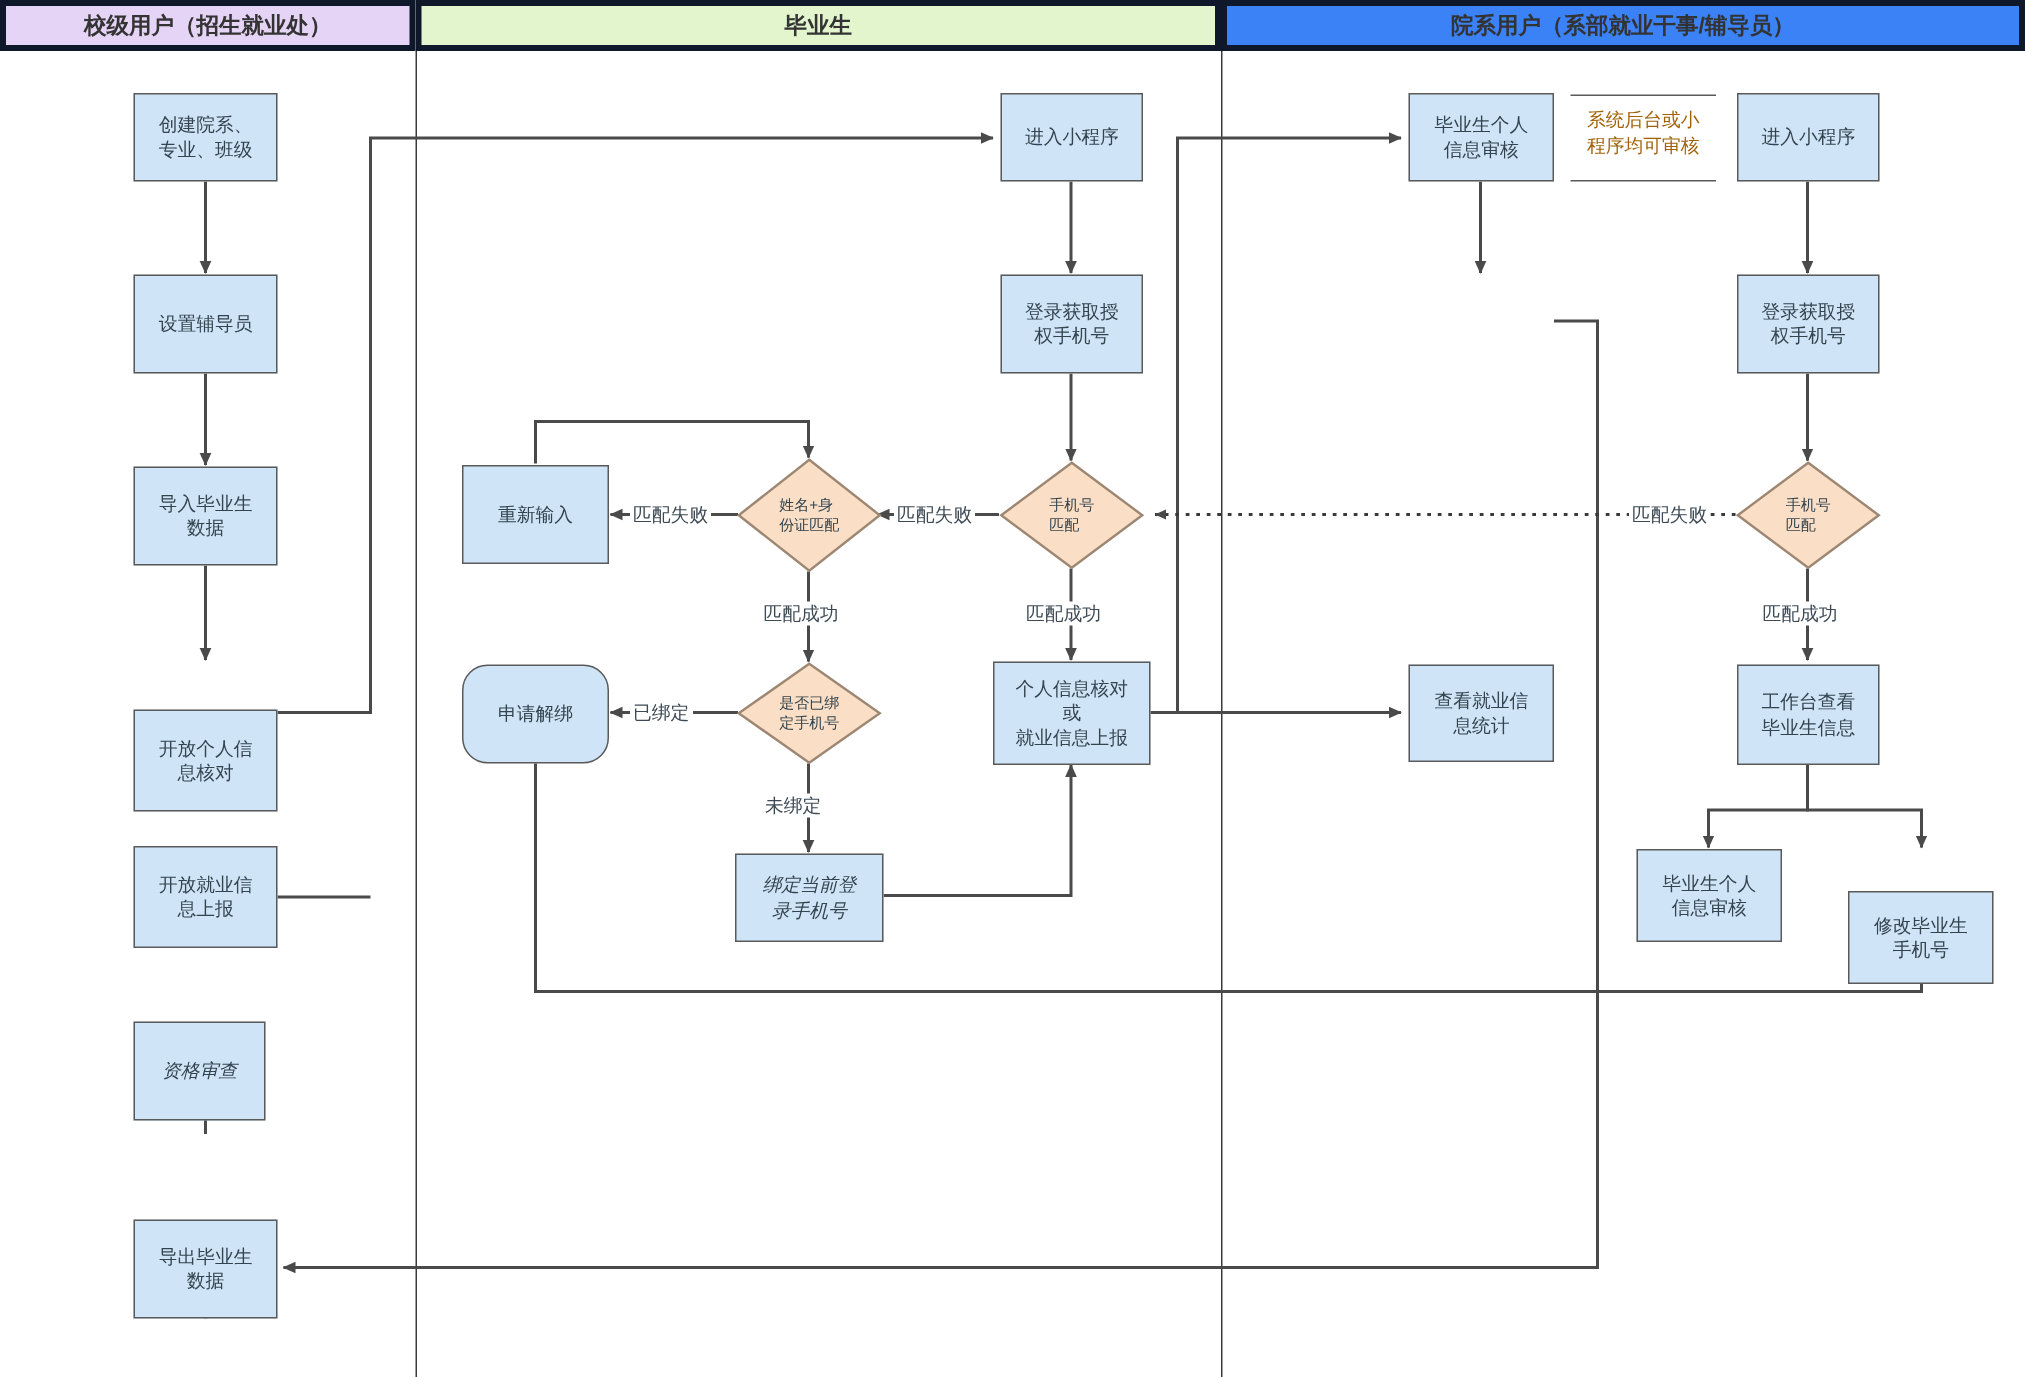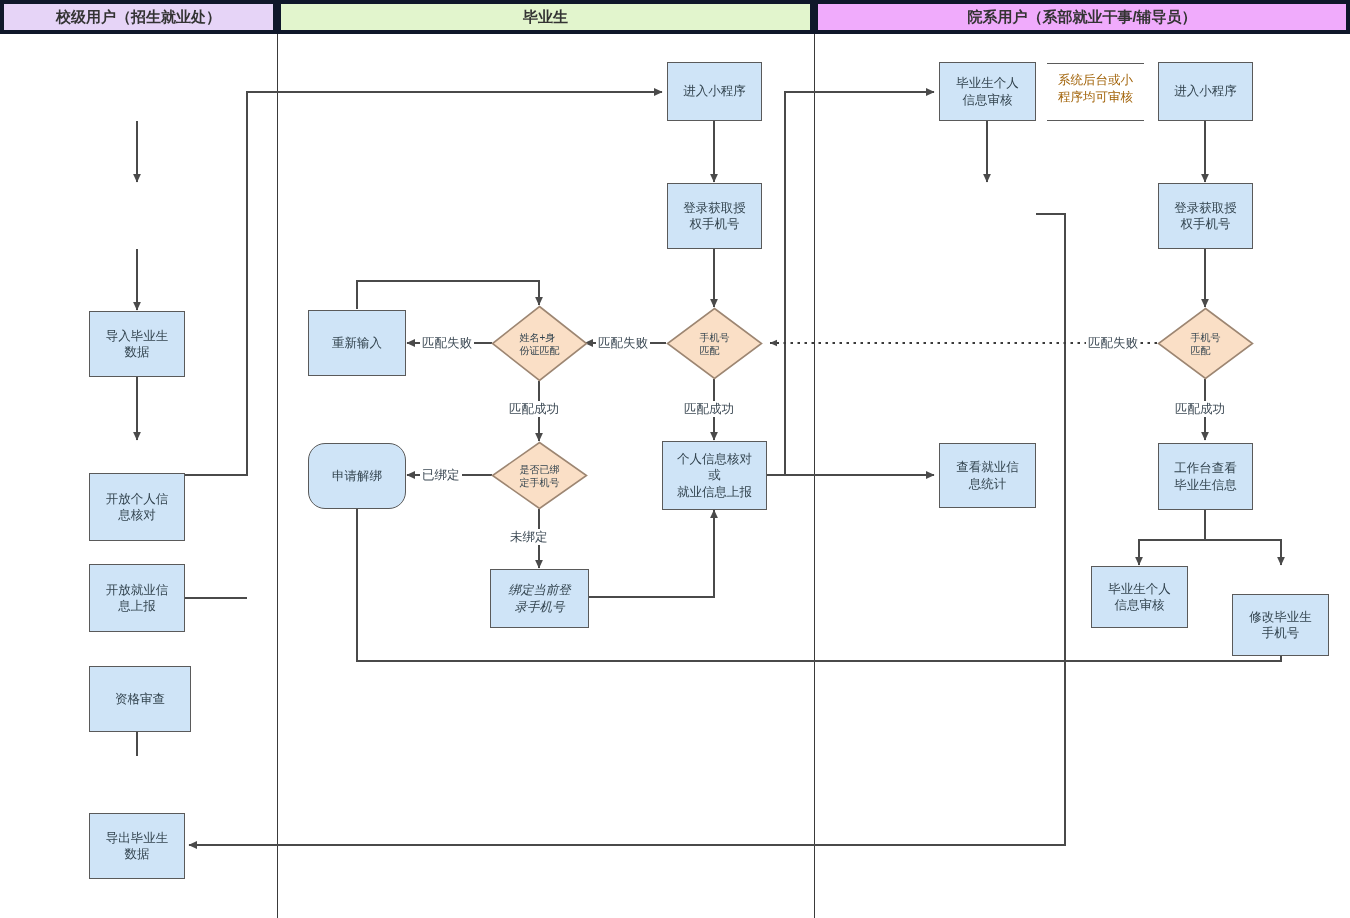--- a/index.html
+++ b/index.html
@@ -38,21 +38,21 @@
 <body>
 
 <div id="canvas">
 
   <div class="lane-header" style="left:0;width:277px;background:#e6d4f7;">
     <span>校级用户（招生就业处）</span>
   </div>
   <div class="lane-header" style="left:277px;width:537px;background:#e2f5cd;">
     <span>毕业生</span>
   </div>
-  <div class="lane-header" style="left:814px;width:536px;background:#f0abfc;">
+  <div class="lane-header" style="left:814px;width:536px;background:#3b82f6;">
     <span>院系用户（系部就业干事/辅导员）</span>
   </div>
 
   <div class="lane-sep" style="left:277px;top:34px;height:884px;"></div>
   <div class="lane-sep" style="left:814px;top:34px;height:884px;"></div>
 
   <svg class="wires" viewBox="0 0 1350 918">
     <defs>
       <marker id="ah" markerWidth="9" markerHeight="9" refX="8" refY="4.5" orient="auto" markerUnits="userSpaceOnUse">
         <path d="M0,0.6 L8.6,4.5 L0,8.4 z" fill="#4a4a4a"></path>
@@ -107,30 +107,36 @@
       <path d="M1205,510 L1205,540 L1281,540 L1281,565" marker-end="url(#ah)"></path>
 
       <path d="M1036,214 L1065,214 L1065,845 L189,845" marker-end="url(#ah)"></path>
     </g>
 
     <g fill="none" stroke="#3a3a3a" stroke-width="2" stroke-dasharray="2.5 4.5">
       <path d="M1157,343 L770,343" marker-end="url(#ahd)"></path>
     </g>
   </svg>
 
+  <div class="node proc" style="left:89px;top:62px;width:96px;height:59px;">
+    <span>创建院系、<br>专业、班级</span>
+  </div>
+  <div class="node proc" style="left:89px;top:183px;width:96px;height:66px;">
+    <span>设置辅导员</span>
+  </div>
   <div class="node proc" style="left:89px;top:311px;width:96px;height:66px;">
     <span>导入毕业生<br>数据</span>
   </div>
   <div class="node proc" style="left:89px;top:441px;width:96px;height:68px;margin-top:32px;">
     <span>开放个人信<br>息核对</span>
   </div>
   <div class="node proc" style="left:89px;top:564px;width:96px;height:68px;">
     <span>开放就业信<br>息上报</span>
   </div>
-  <div class="node proc" style="left:89px;top:666px;width:102px;height:66px;">
+  <div class="node proc" style="left:89px;top:681px;width:88px;height:66px;font-style:italic;">
     <span>资格审查</span>
   </div>
   <div class="node proc" style="left:89px;top:813px;width:96px;height:66px;">
     <span>导出毕业生<br>数据</span>
   </div>
 
   <div class="node proc" style="left:667px;top:62px;width:95px;height:59px;">
     <span>进入小程序</span>
   </div>
   <div class="node proc" style="left:667px;top:183px;width:95px;height:66px;">

